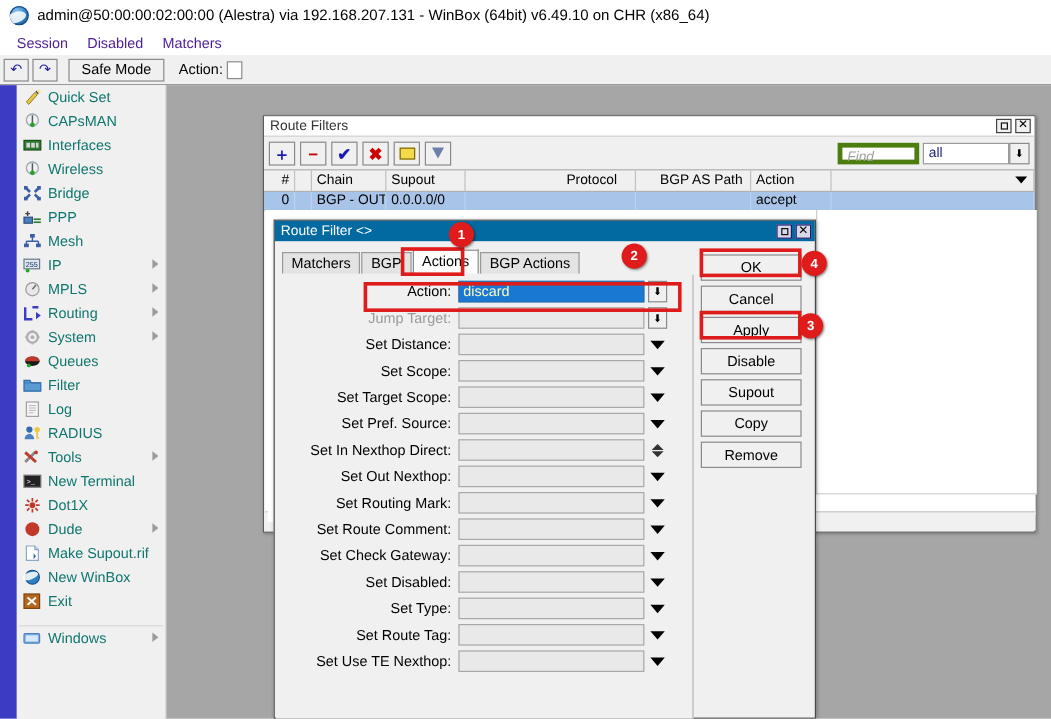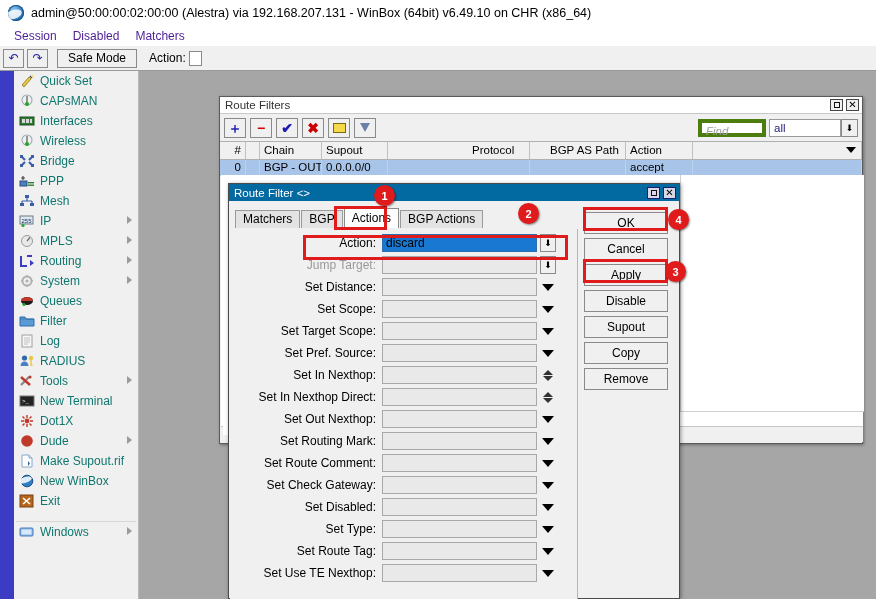--- a/index.html
+++ b/index.html
@@ -160,21 +160,21 @@
 
   .form{position:absolute;left:1px;top:45px;width:348px;height:370px;
     background:#f0f0f0;border-right:1px solid #b5b5b5;box-sizing:border-box;
     padding-top:4px;}
   .row{display:flex;align-items:center;height:20px;margin-bottom:2px;}
   .row .lab{width:152px;text-align:right;padding-right:6px;font-size:12px;
     box-sizing:border-box;white-space:nowrap;}
   .row .lab.dim{color:#9a9a9a;}
   .row .fld{width:155px;height:18px;border:1px solid #a8a8a8;background:#e9e9e9;
     box-sizing:border-box;font-size:12px;line-height:16px;padding-left:3px;}
-  .row .fld.sel{background:#1878d2;color:#000000;border:1px solid #2b6fb0;}
+  .row .fld.sel{background:#1878d2;color:#fef9c3;border:1px solid #2b6fb0;}
   .row .btn-drop{width:16px;height:18px;border:1px solid #8a8a8a;background:#f0f0f0;
     margin-left:3px;box-sizing:border-box;display:flex;align-items:center;justify-content:center;
     font-size:9px;line-height:1;}
   .row .caret{width:16px;margin-left:3px;display:flex;align-items:center;justify-content:center;}
   .row .caret i{width:0;height:0;border-left:6px solid transparent;border-right:6px solid transparent;
     border-top:7px solid #000;display:block;}
   .row .spin{width:16px;margin-left:3px;display:flex;flex-direction:column;align-items:center;
     justify-content:center;line-height:1;}
   .row .spin i{width:0;height:0;display:block;}
   .row .spin .up{border-left:5px solid transparent;border-right:5px solid transparent;
@@ -607,28 +607,20 @@
       </div>
 
       <div class="row">
         <div class="lab">Set Pref. Source:</div>
         <div class="fld"></div>
         <div class="caret">
             <i></i>
           </div>
       </div>
 
-      <div class="row">
-        <div class="lab">Set In Nexthop:</div>
-        <div class="fld"></div>
-        <div class="spin">
-            <i class="up"></i>
-            <i class="dn"></i>
-          </div>
-      </div>
 
       <div class="row">
         <div class="lab">Set In Nexthop Direct:</div>
         <div class="fld"></div>
         <div class="spin">
             <i class="up"></i>
             <i class="dn"></i>
           </div>
       </div>
 

